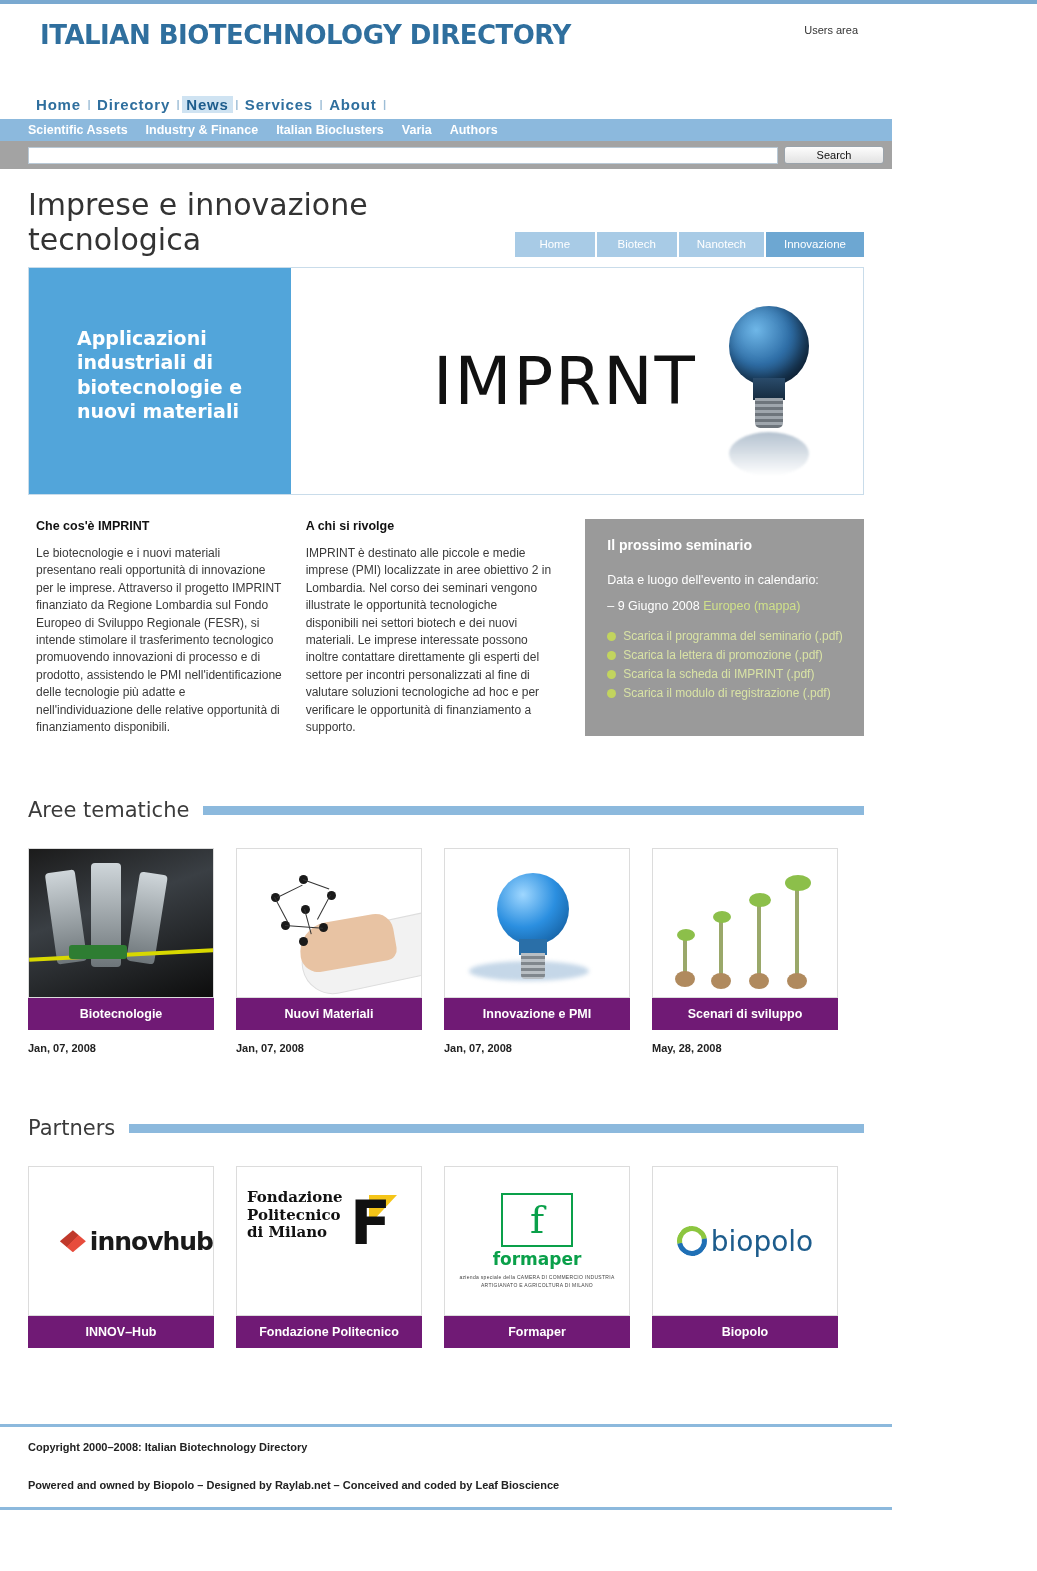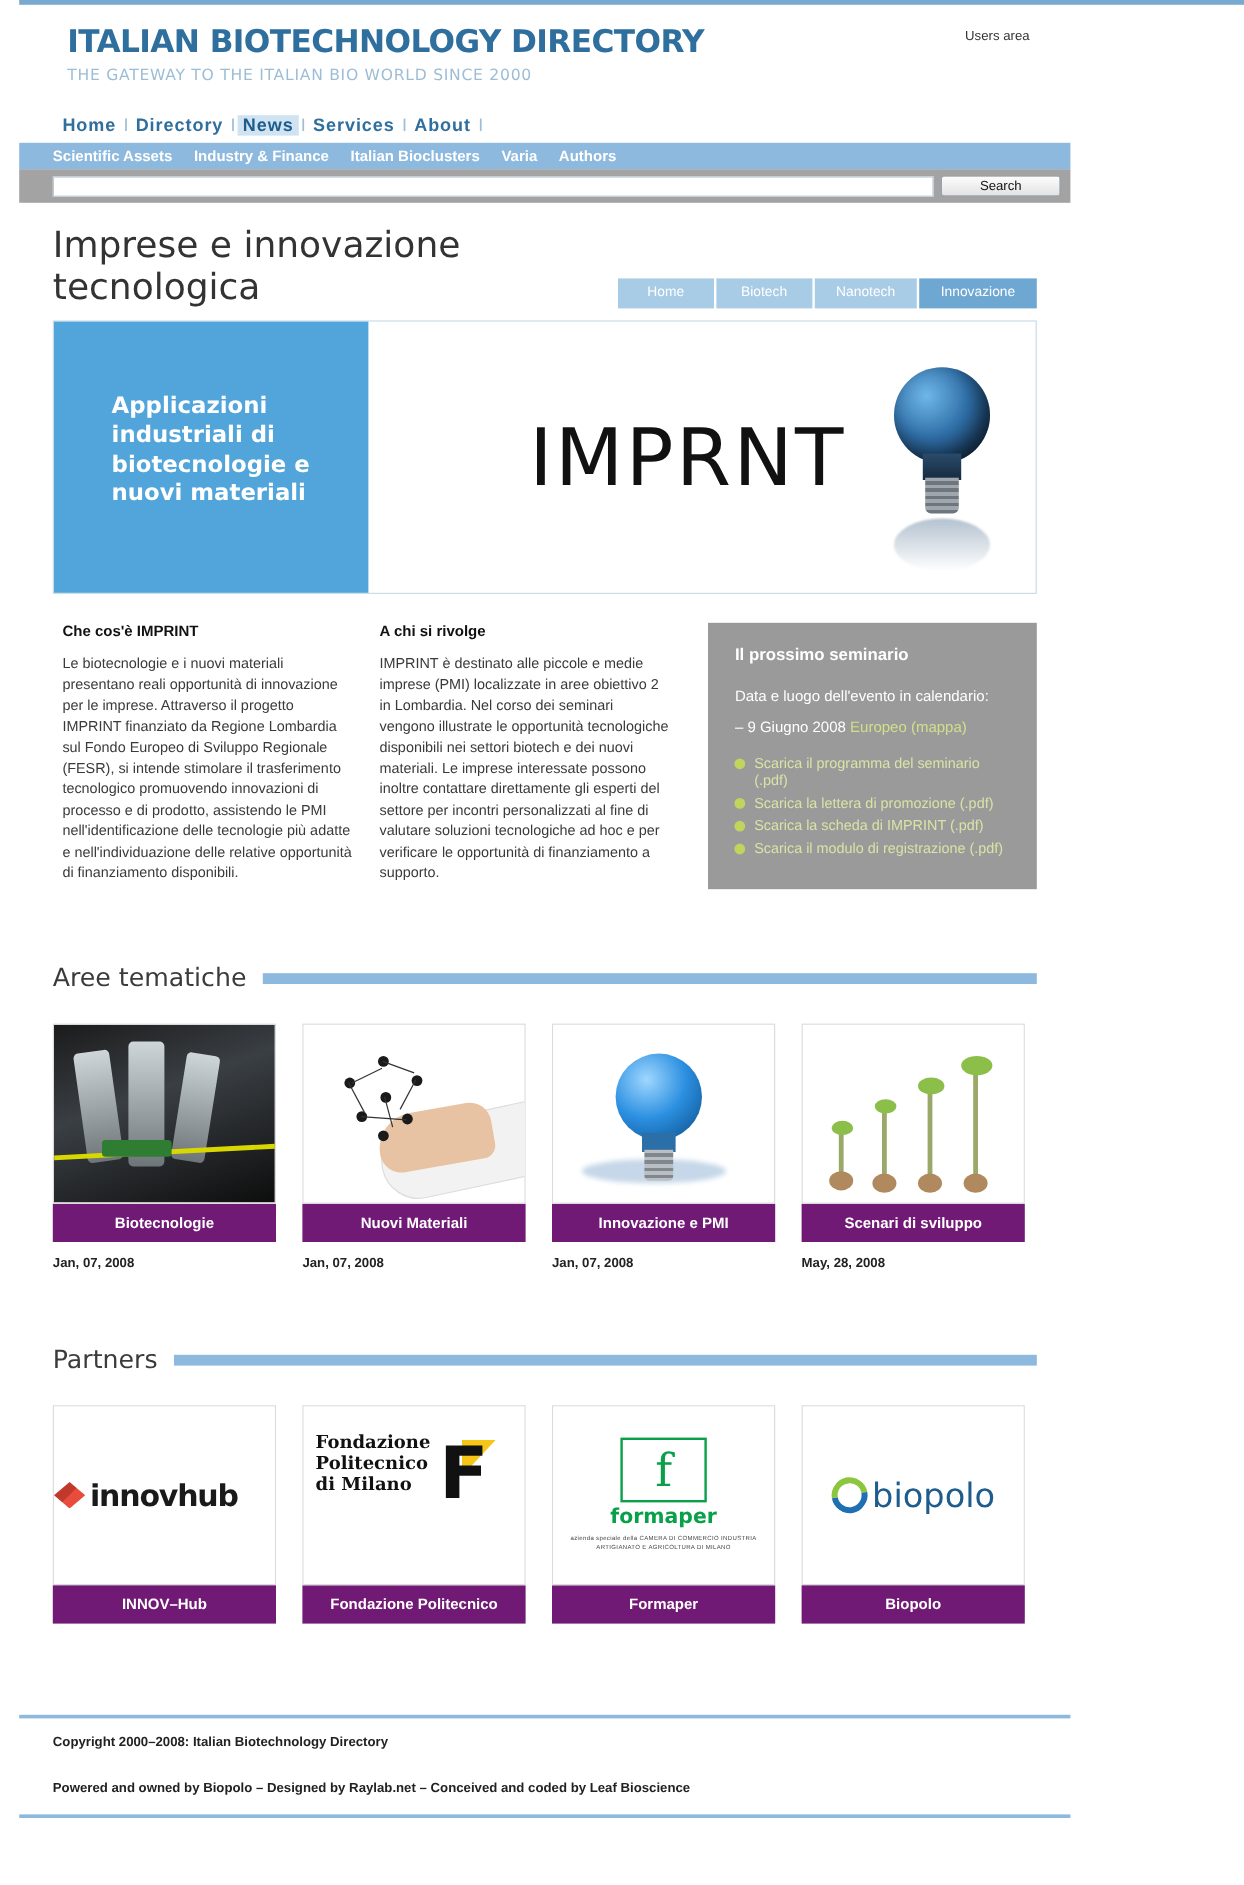--- a/index.html
+++ b/index.html
@@ -3,21 +3,21 @@
 <meta charset="utf-8">
 <style>
   * { box-sizing: border-box; }
   html, body {
     margin: 0; padding: 0;
     background: #ffffff;
     font-family: "Liberation Sans", sans-serif;
   }
   body { width: 1037px; height: 1571px; position: relative; overflow: hidden; }
 
-  .page { width: 892px; position: relative; padding-left: 16px; }
+  .page { width: 892px; position: relative; }
 
   
   .top-rule { height: 4px; background: #7aa9d0; width: 1037px; }
 
   
   .header {
     position: relative;
     padding: 10px 28px 0 40px;
     height: 92px;
   }
@@ -325,21 +325,21 @@
   .th-bulb .n{position:absolute;left:74px;top:90px;width:28px;height:16px;background:#2a6fa8;}
   .th-bulb .b{position:absolute;left:76px;top:104px;width:24px;height:26px;background:repeating-linear-gradient(#b9bfc4 0 3px,#80878d 3px 6px);border-radius:0 0 4px 4px;}
   .th-bulb .sh{position:absolute;left:24px;top:112px;width:120px;height:20px;background:rgba(90,140,190,.35);border-radius:50%;filter:blur(2px);}
 
   .th-seed{width:100%;height:100%;background:#fff;position:relative;}
   .th-seed .sprout{position:absolute;bottom:18px;width:4px;background:#9aa86a;}
   .th-seed .seedball{position:absolute;width:20px;height:16px;border-radius:50%;background:#b08a5e;}
   .th-seed .leaf{position:absolute;width:18px;height:12px;border-radius:50% 50% 50% 50%;background:#8cbf4a;}
 
   
-  .th-innov{width:100%;height:100%;background:#fff;display:flex;align-items:center;justify-content:flex-start;}
+  .th-innov{width:100%;height:100%;background:#fff;display:flex;align-items:center;justify-content:flex-end;}
   .innov-txt{font-family:"DejaVu Sans",sans-serif;font-size:25px;font-weight:bold;color:#1a1a1a;letter-spacing:-1px;}
   .innov-mark{display:inline-block;width:26px;height:22px;margin-right:4px;background:
      linear-gradient(135deg,#c0392b 0 50%, #e74c3c 50% 100%);
      clip-path: polygon(50% 0,100% 50%,50% 100%,0 50%);vertical-align:middle;}
   .th-fond{width:100%;height:100%;background:#fff;position:relative;padding:22px 10px 0 10px;}
   .th-fond .t{font-family:"DejaVu Serif",serif;font-size:15px;font-weight:bold;color:#111;line-height:1.15;}
   .th-fond .f{position:absolute;right:30px;top:26px;font-family:"DejaVu Sans",sans-serif;font-size:60px;font-weight:bold;color:#111;line-height:1;}
   .th-fond .y{position:absolute;right:24px;top:28px;width:0;height:0;border-left:28px solid #f5c518;border-bottom:30px solid transparent;}
   .th-form{width:100%;height:100%;background:#fff;position:relative;display:flex;flex-direction:column;align-items:center;justify-content:center;}
   .th-form .box{border:2px solid #0aa04a;width:72px;height:54px;display:flex;align-items:center;justify-content:center;}
@@ -363,21 +363,20 @@
 </style>
 </head>
 <body>
 
 <div class="page">
 
   <div class="top-rule"></div>
 
   <div class="header">
     <div class="brand-title">ITALIAN BIOTECHNOLOGY DIRECTORY</div>
-    <div class="brand-sub">THE  GATEWAY TO THE ITALIAN BIO WORLD SINCE 2000</div>
     <div class="users-area">Users area</div>
   </div>
 
   <div class="mainnav">
     <a href="#">Home</a><span class="sep">I</span><a href="#">Directory</a><span class="sep">I</span><a href="#" class="active">News</a><span class="sep">I</span><a href="#">Services</a><span class="sep">I</span><a href="#">About</a><span class="sep">I</span>
   </div>
 
   <div class="subnav">
     <span>Scientific Assets</span>
     <span>Industry &amp; Finance</span>

